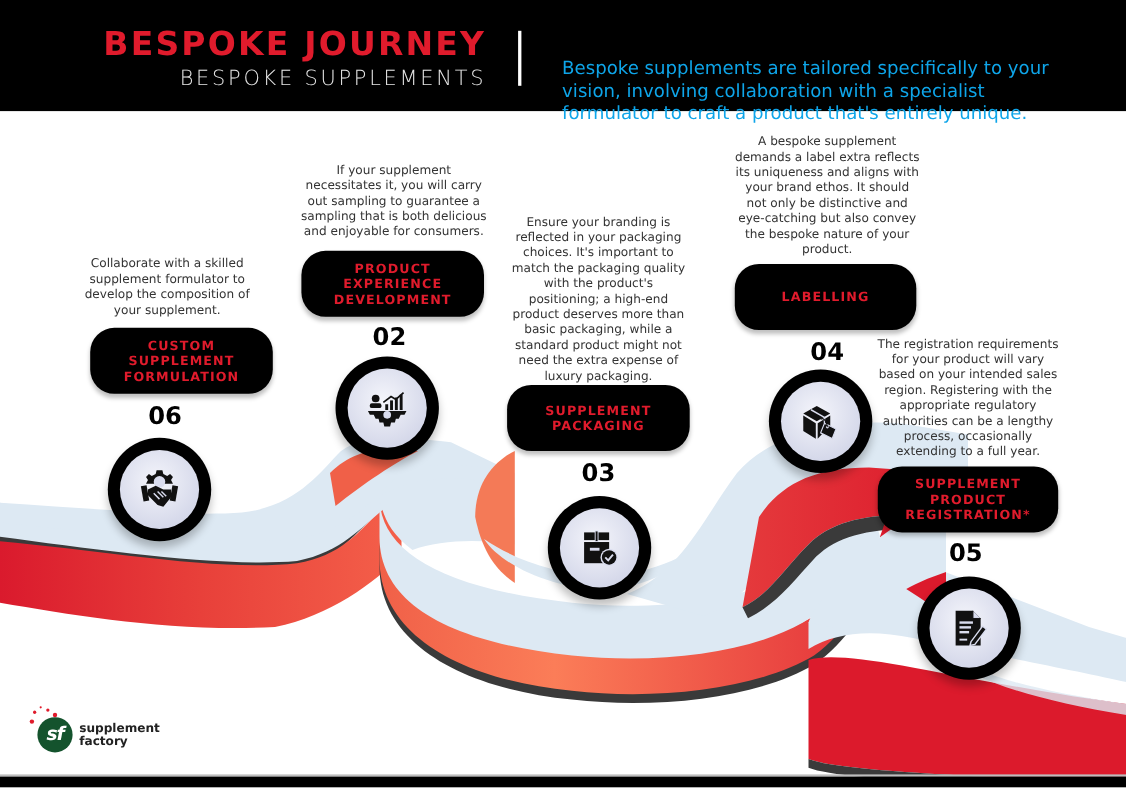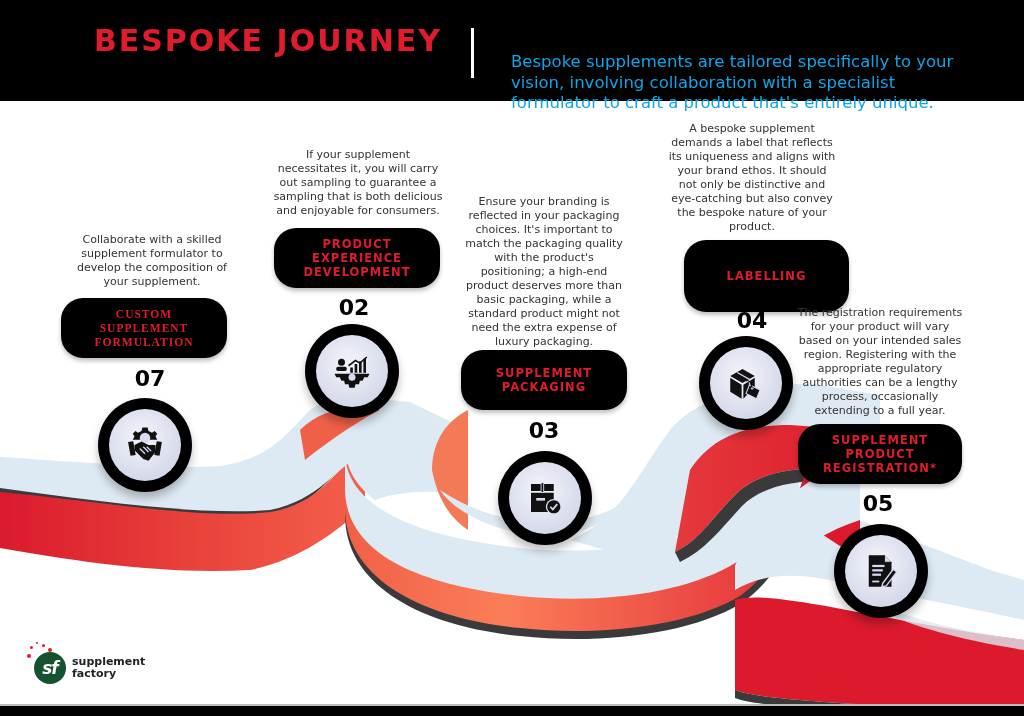--- a/index.html
+++ b/index.html
@@ -29,20 +29,21 @@
   .logo-text { position: absolute; left: 46px; top: 14px; font-size: 11px; line-height: 12px; font-weight: 700; color: #222; }
 
   .footer-bar { position: absolute; left: 0; top: 706px; width: 1024px; height: 10px; background: #000; }
   .footer-line { position: absolute; left: 0; top: 704px; width: 1024px; height: 2px; background: #bdbdbd; }
 </style>
 </head>
 <body>
 
 <div class="header">
   <div class="title">BESPOKE JOURNEY</div>
+  <div class="subtitle">BESPOKE SUPPLEMENTS</div>
   <div class="divider"></div>
   <div class="intro">Bespoke supplements are tailored specifically to your vision, involving collaboration with a specialist formulator to craft a product that's entirely unique.</div>
 </div>
 
 <svg class="path-svg" width="1024" height="605" viewBox="0 101 1024 605" xmlns="http://www.w3.org/2000/svg">
   <defs>
     <linearGradient id="g1" x1="0" x2="1" y1="0" y2="0">
       <stop offset="0" stop-color="#da1a2d"></stop>
       <stop offset="0.5" stop-color="#e8403a"></stop>
       <stop offset="1" stop-color="#f4604a"></stop>
@@ -80,26 +81,26 @@
 
   <path d="M735,566 C745,540 770,520 800,510 L820,505 L990,570 L1024,580 L1024,620 C980,610 900,595 830,580 C790,572 760,575 735,590 Z" fill="#dde9f3"></path>
   <path d="M735,566 L735,690 C760,700 860,705 1024,712 L1024,640 C960,632 880,616 820,605 C780,598 750,595 735,600 Z" fill="#dc1a2c"></path>
   <path d="M735,690 C760,700 860,705 1024,712 L1024,718 C860,712 760,708 735,698 Z" fill="#3a3a3a"></path>
   <path d="M800,488 L820,430 L860,430 L860,560 C840,545 815,530 800,520 Z" fill="#dc1a2c"></path>
   <path d="M735,566 C760,520 790,490 830,470 L860,470 L860,520 C830,530 800,545 780,575 Z" fill="#dde9f3"></path>
   <path d="M830,560 C840,600 900,630 1024,650 L1024,640 C900,622 850,600 830,560 Z" fill="#dde9f3" opacity="0.8"></path>
 </svg>
 
 <div class="desc" style="left:72px; top:233px; width:160px;">Collaborate with a skilled supplement formulator to develop the composition of your supplement.</div>
-<div class="pill" style="left:61px; top:298px; width:166px; height:60px;font-family:Liberation Serif, serif;">
+<div class="pill" style="left:82px; top:298px; width:166px; height:60px;">
   <span>CUSTOM
 SUPPLEMENT
 FORMULATION</span>
 </div>
-<div class="num" style="left:120px; top:366px;">07</div>
+<div class="num" style="left:120px; top:366px;">06</div>
 <div class="badge" style="left:98px; top:398px;">
   <div class="badge-inner">
     <svg viewBox="0 0 48 48">
       <path d="M24 4 l3 0 l1 4 l4 2 l3-2 l3 3 l-2 3 l2 4 l-28 0 l2-4 l-2-3 l3-3 l3 2 l4-2 l1-4 z" fill="#111"></path>
       <circle cx="24" cy="16" r="6" fill="#d9dcee"></circle>
       <rect x="6" y="20" width="6" height="16" fill="#111" transform="rotate(-10 9 28)"></rect>
       <rect x="36" y="20" width="6" height="16" fill="#111" transform="rotate(10 39 28)"></rect>
       <path d="M12 24 l8-4 l8 4 l8 0 l0 8 l-8 10 l-6-2 l-10-10 z" fill="#111"></path>
       <path d="M18 28 l6 6 M22 26 l6 6 M26 26 l5 5" stroke="#d9dcee" stroke-width="1.5"></path>
     </svg>
@@ -143,22 +144,22 @@
       <rect x="19" y="6" width="4" height="12" fill="#d9dcee"></rect>
       <rect x="20" y="7" width="2" height="10" fill="#111"></rect>
       <rect x="14" y="24" width="10" height="3" fill="#d9dcee"></rect>
       <circle cx="34" cy="34" r="9" fill="#d9dcee"></circle>
       <circle cx="34" cy="34" r="7.5" fill="#111"></circle>
       <path d="M30 34 l3 3 l5-6" stroke="#d9dcee" stroke-width="2" fill="none"></path>
     </svg>
   </div>
 </div>
 
-<div class="desc" style="left:668px; top:122px; width:168px;">A bespoke supplement demands a label that reflects its uniqueness and aligns with your brand ethos. It should not only be distinctive and eye-catching but also convey the bespoke nature of your product.</div>
-<div class="pill" style="left:684px; top:240px; width:165px; height:72px;">
+<div class="desc" style="left:668px; top:122px; width:168px;">A bespoke supplement demands a label extra reflects its uniqueness and aligns with your brand ethos. It should not only be distinctive and eye-catching but also convey the bespoke nature of your product.</div>
+<div class="pill" style="left:668px; top:240px; width:165px; height:60px;">
   <span>LABELLING</span>
 </div>
 <div class="num" style="left:722px; top:308px;">04</div>
 <div class="badge" style="left:699px; top:336px;">
   <div class="badge-inner">
     <svg viewBox="0 0 48 48">
       <path d="M6 16 l14-8 l14 8 l-14 8 z" fill="#111"></path>
       <path d="M6 18 l13 8 l0 16 l-13-8 z" fill="#111"></path>
       <path d="M21 26 l13-8 l0 10 l-13 14 z" fill="#111"></path>
       <path d="M14 12 l14 8 l0 6" stroke="#d9dcee" stroke-width="1.5" fill="none"></path>

